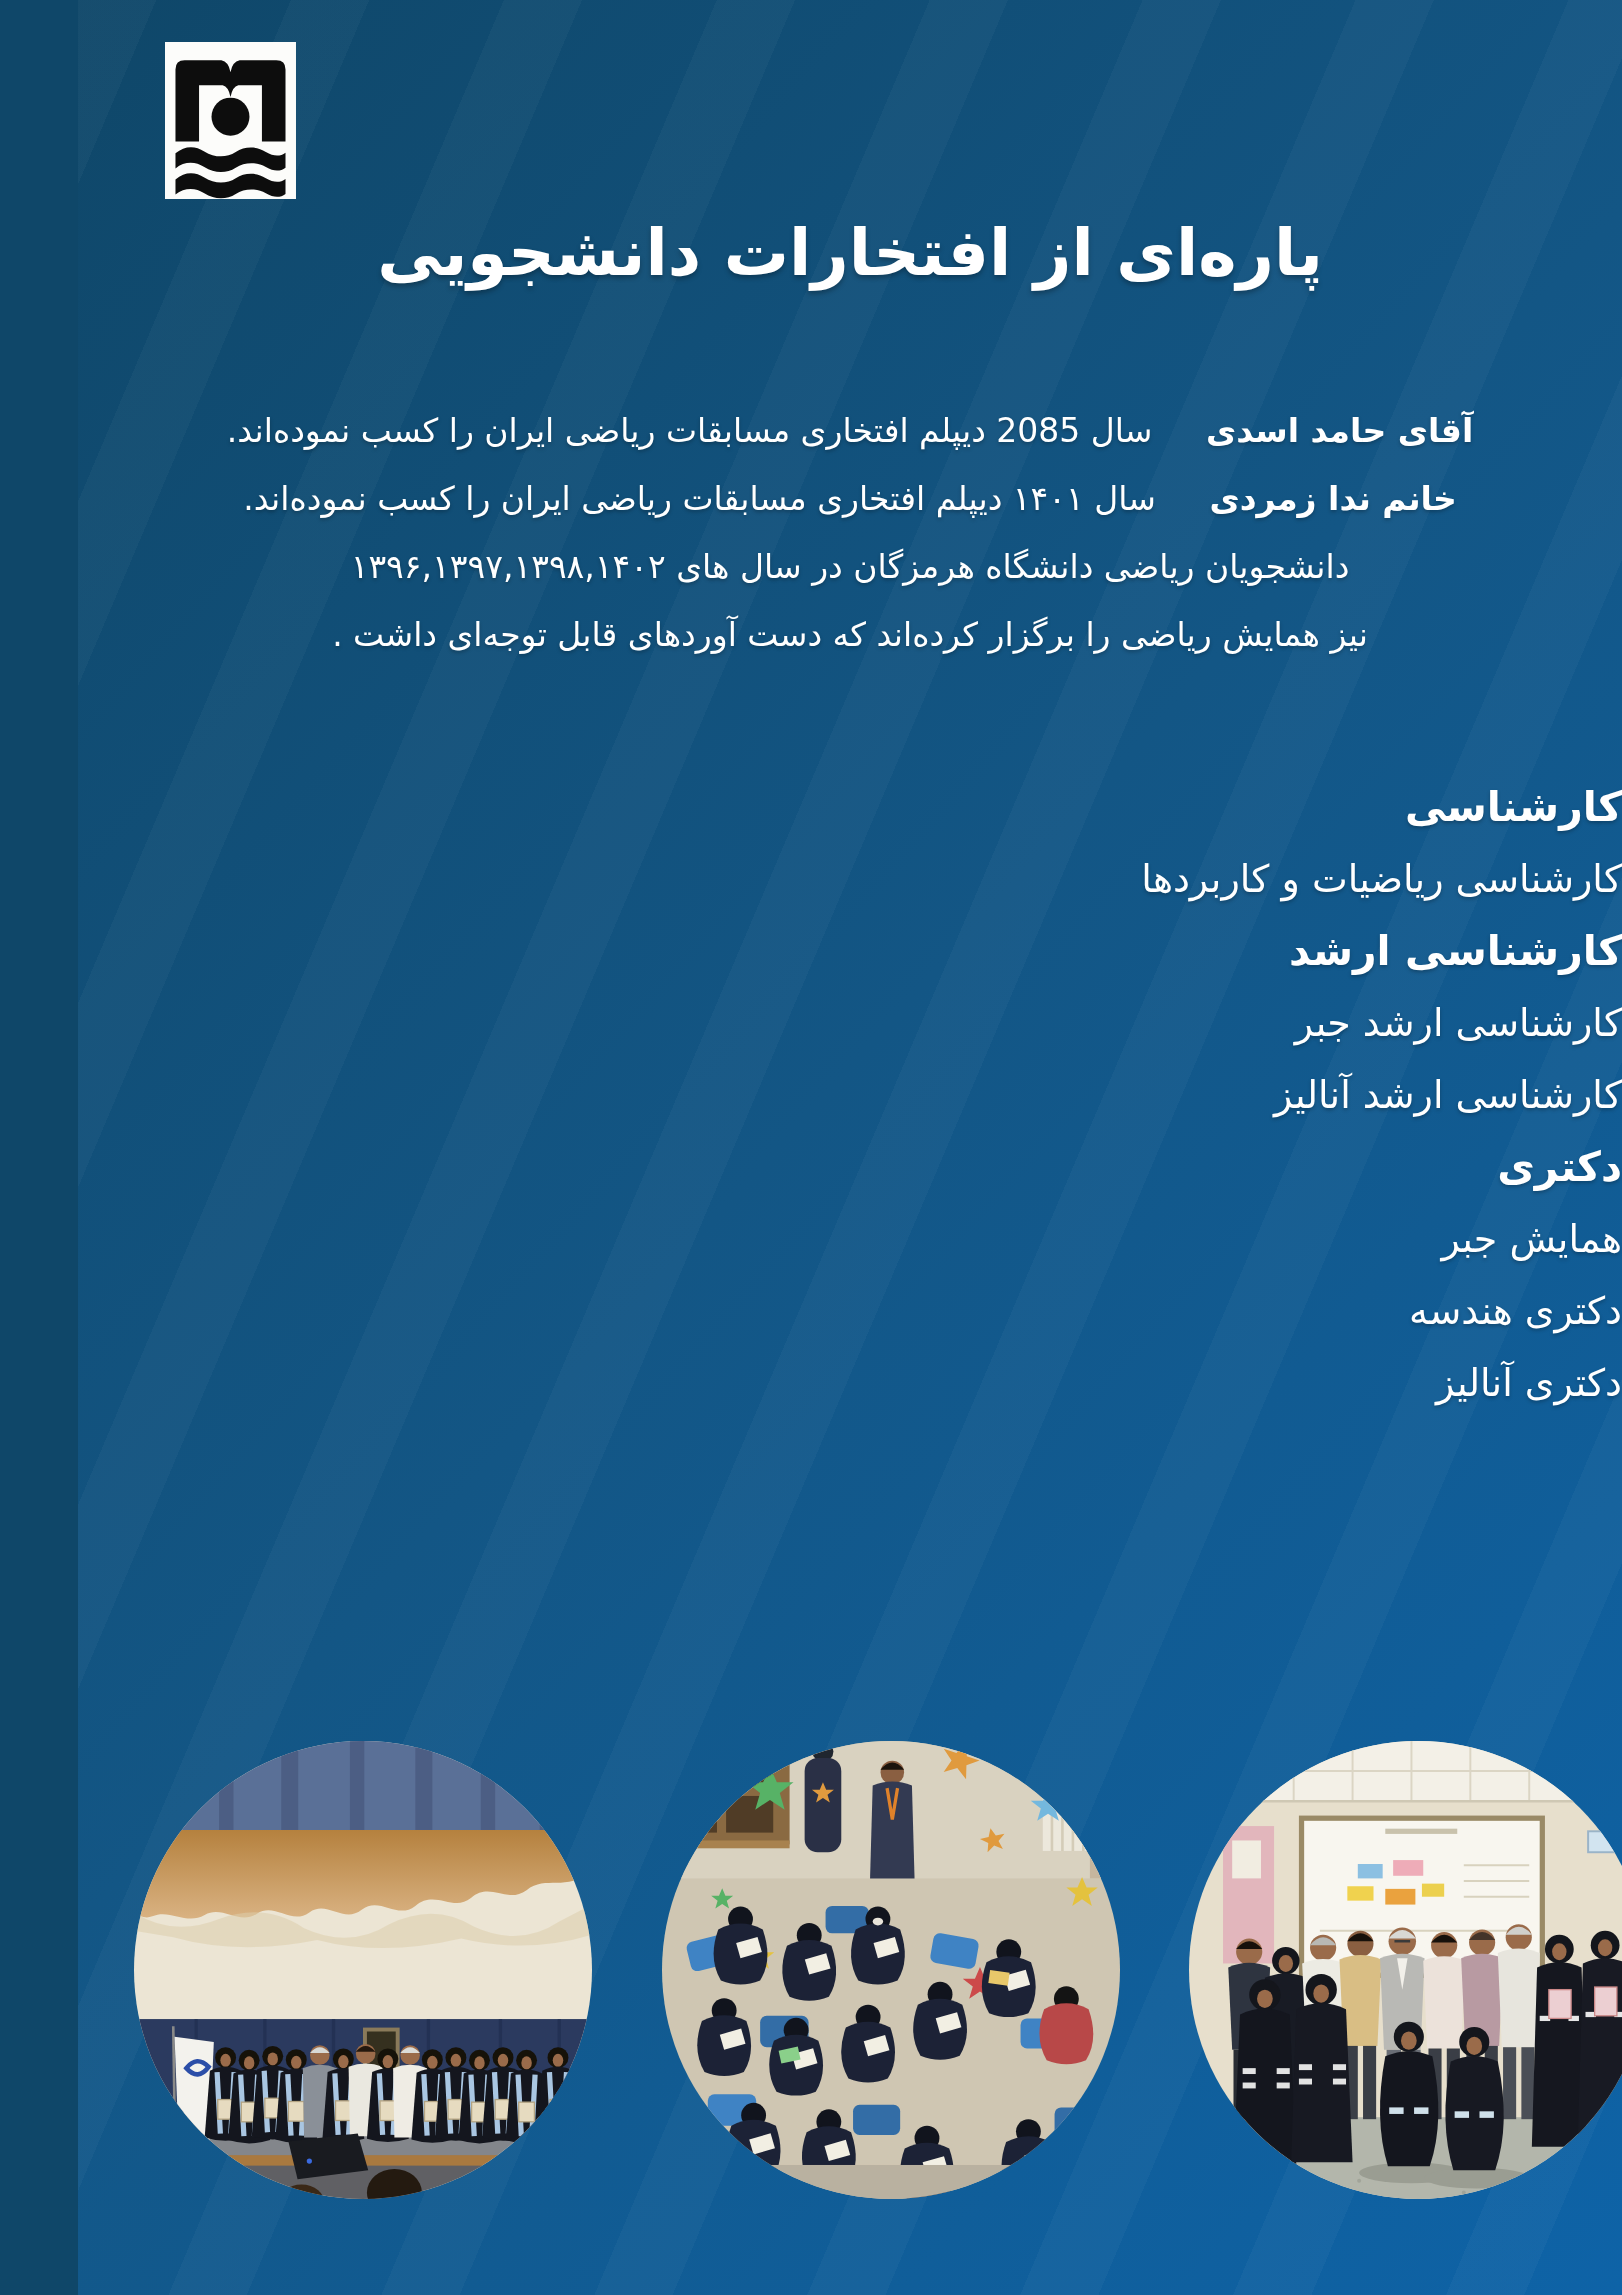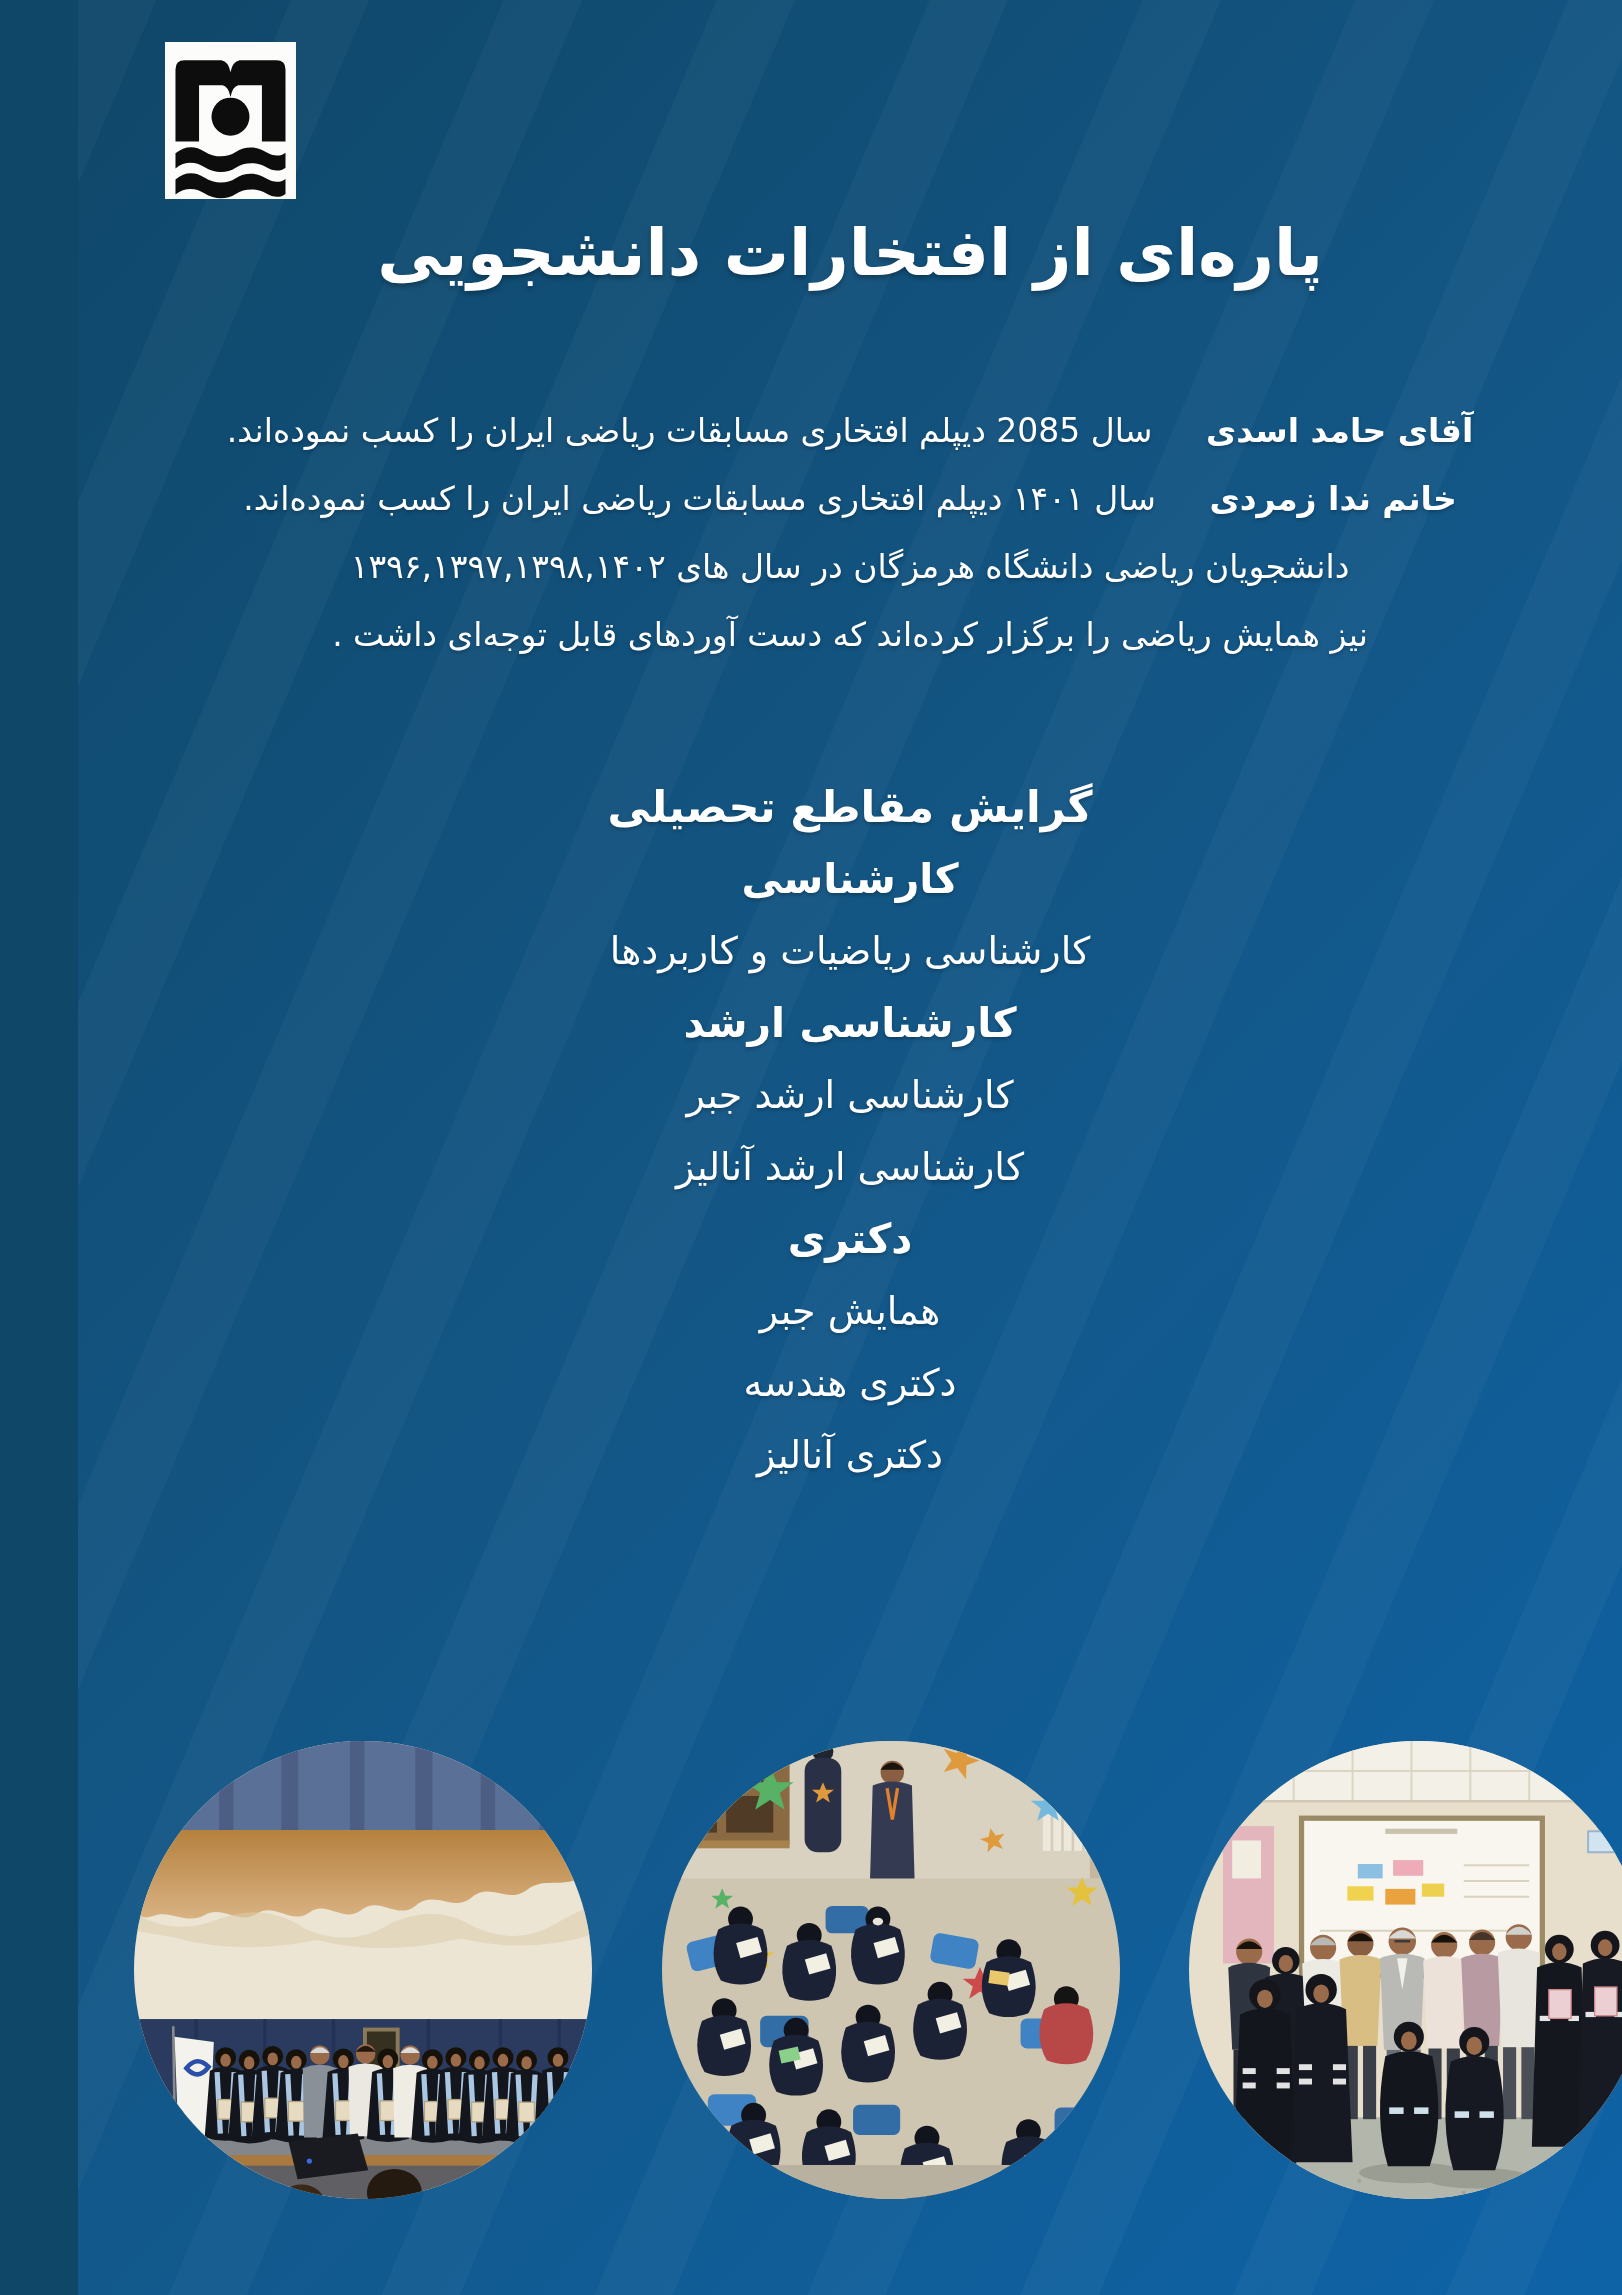--- a/index.html
+++ b/index.html
@@ -13,21 +13,21 @@
   .logo{position:absolute;left:87px;top:42px;width:131px;height:152px;}
   .title{position:absolute;top:171px;left:0;right:0;text-align:center;
     font-size:65px;font-weight:bold;text-shadow:0 2.6px 5.2px rgba(0,0,0,.28);}
   .intro{position:absolute;top:397px;left:85px;right:85px;text-align:center;
     font-size:33px;line-height:68px;direction:rtl;text-shadow:0 2px 3.9px rgba(0,0,0,.25);}
   .intro b{font-weight:bold;margin-left:43px;}
   .programs{position:absolute;top:771px;left:0;right:0;text-align:center;direction:rtl;
     text-shadow:0 2px 3.9px rgba(0,0,0,.25);}
   .programs .heading{font-size:43px;font-weight:bold;height:72px;line-height:72px;}
   .programs ul{margin:0;padding:0;}
-  .programs li{list-style:none;font-size:38px;height:72px;line-height:72px;}
+  .programs li{list-style:none;font-size:38px;height:72px;line-height:72px;text-align:right;}
   .programs li.bold{font-weight:bold;font-size:41px;}
   .photo{position:absolute;top:1741px;width:458px;height:458px;border-radius:50%;overflow:hidden;}
   .photo svg{display:block;width:458px;height:458px;}
   .photo-1{left:56px;}
   .photo-2{left:584px;}
   .photo-3{left:1111px;}
 </style>
 </head>
 <body>
 
@@ -49,21 +49,20 @@
   <h1 class="title">پاره‌ای از افتخارات دانشجویی</h1>
 
   <div class="intro">
     <div class="line"><b>آقای حامد اسدی</b><span> سال 2085 دیپلم افتخاری مسابقات ریاضی ایران را کسب نموده‌اند.</span></div>
     <div class="line"><b>خانم ندا زمردی</b><span> سال ۱۴۰۱ دیپلم افتخاری مسابقات ریاضی ایران را کسب نموده‌اند.</span></div>
     <div class="line"><span>دانشجویان ریاضی دانشگاه هرمزگان در سال های ۱۳۹۶,۱۳۹۷,۱۳۹۸,۱۴۰۲</span></div>
     <div class="line"><span>نیز همایش ریاضی را برگزار کرده‌اند که دست آوردهای قابل توجه‌ای داشت .</span></div>
   </div>
 
   <div class="programs">
-    <div class="heading">گرایش مقاطع تحصیلی</div>
     <ul>
       <li class="bold">کارشناسی</li>
       <li>کارشناسی ریاضیات و کاربردها</li>
       <li class="bold">کارشناسی ارشد</li>
       <li>کارشناسی ارشد جبر</li>
       <li>کارشناسی ارشد آنالیز</li>
       <li class="bold">دکتری</li>
       <li>همایش جبر</li>
       <li>دکتری هندسه</li>
       <li>دکتری آنالیز</li>

